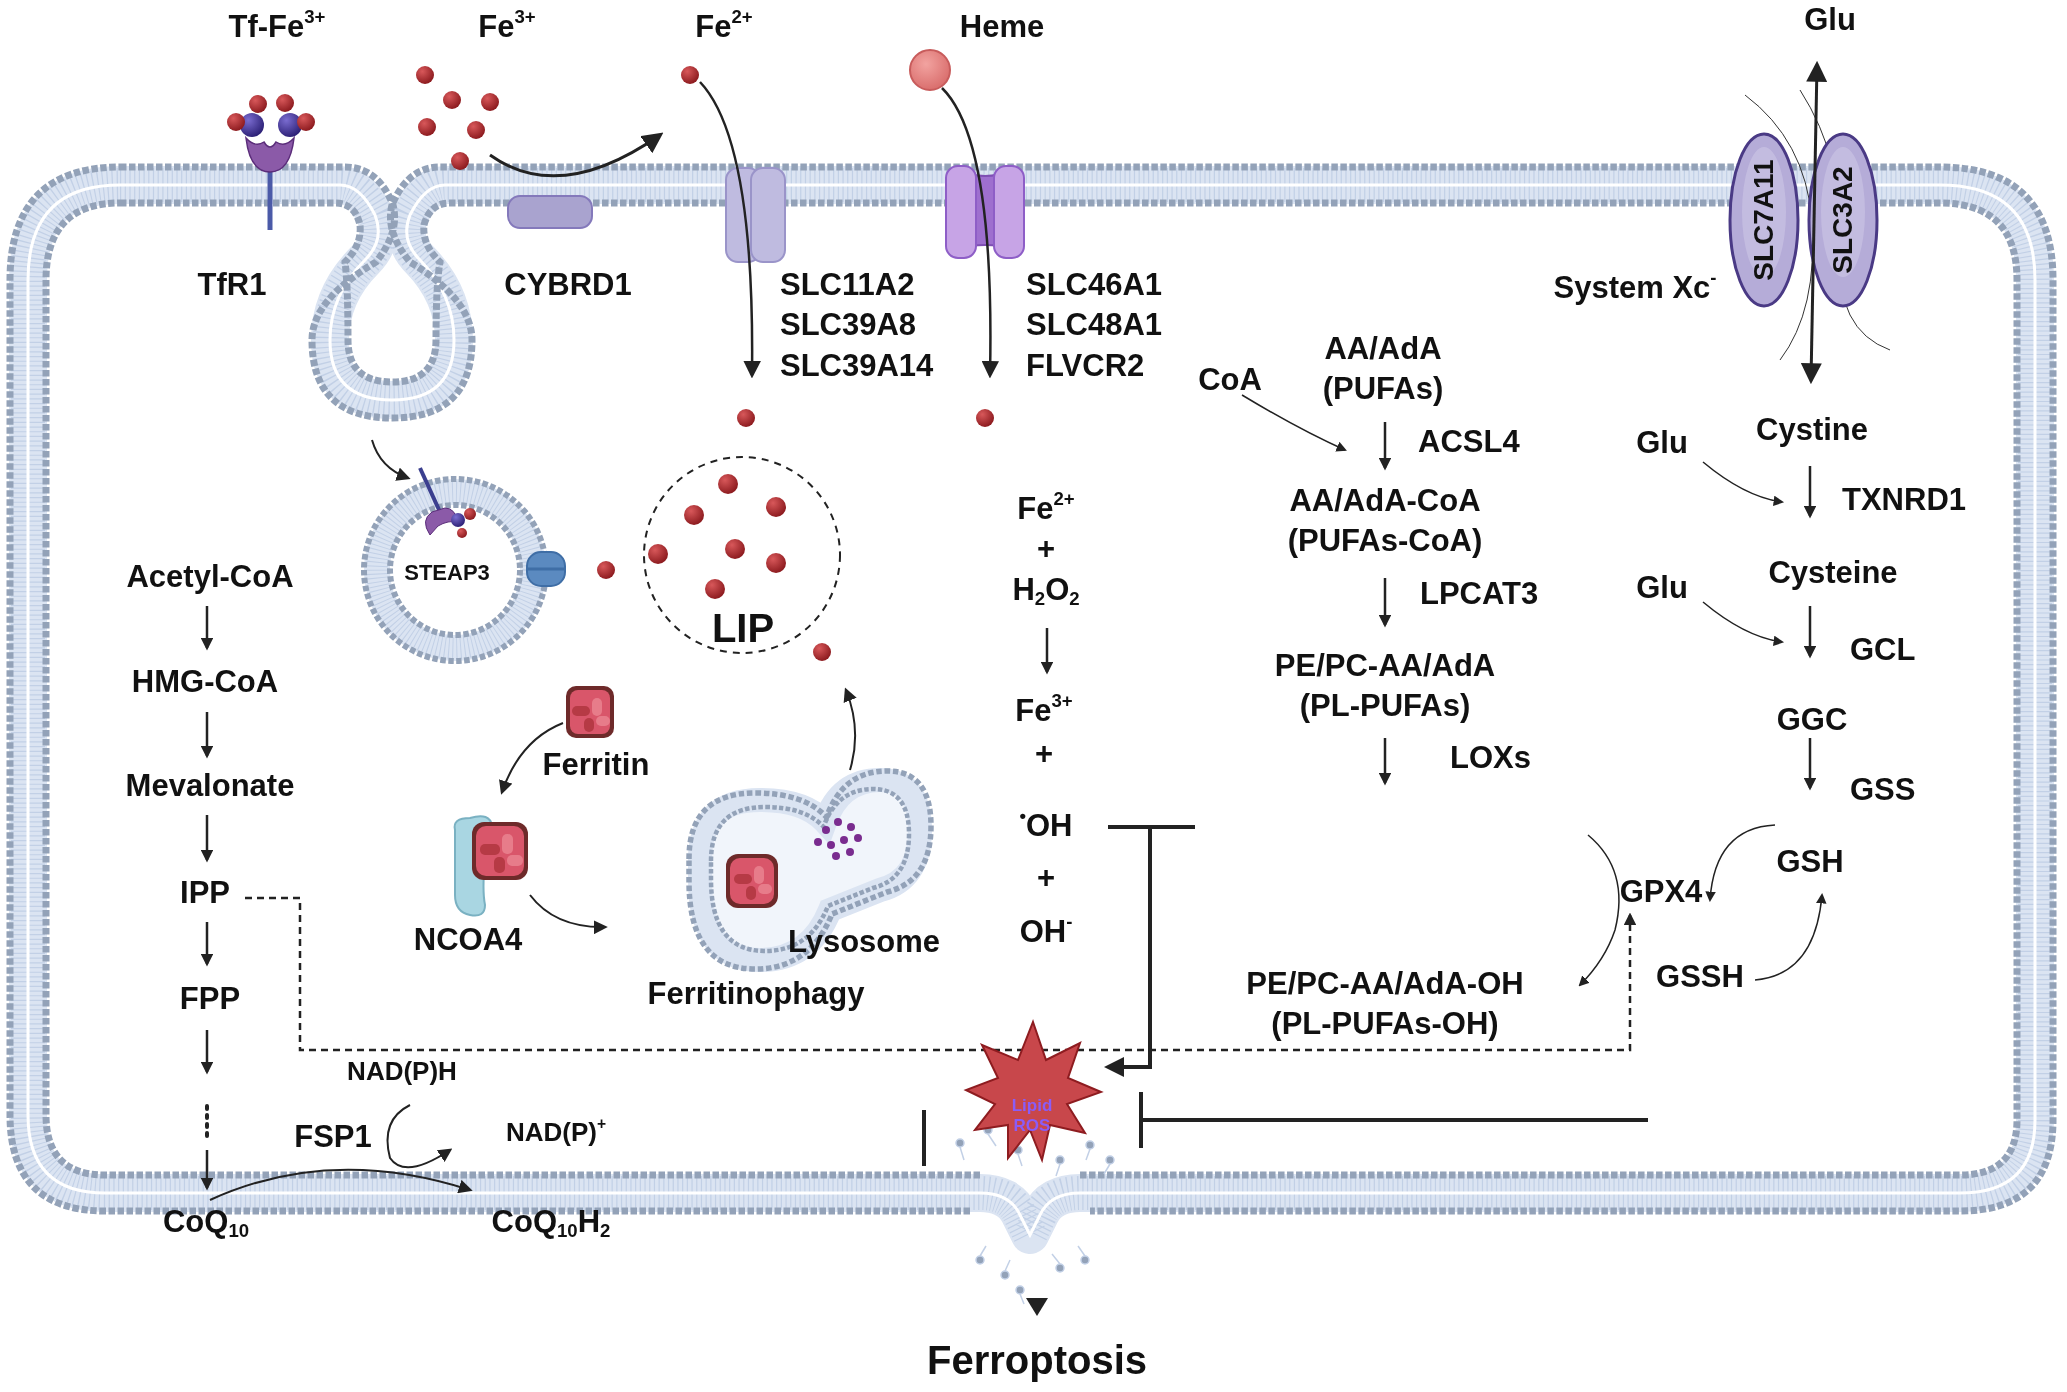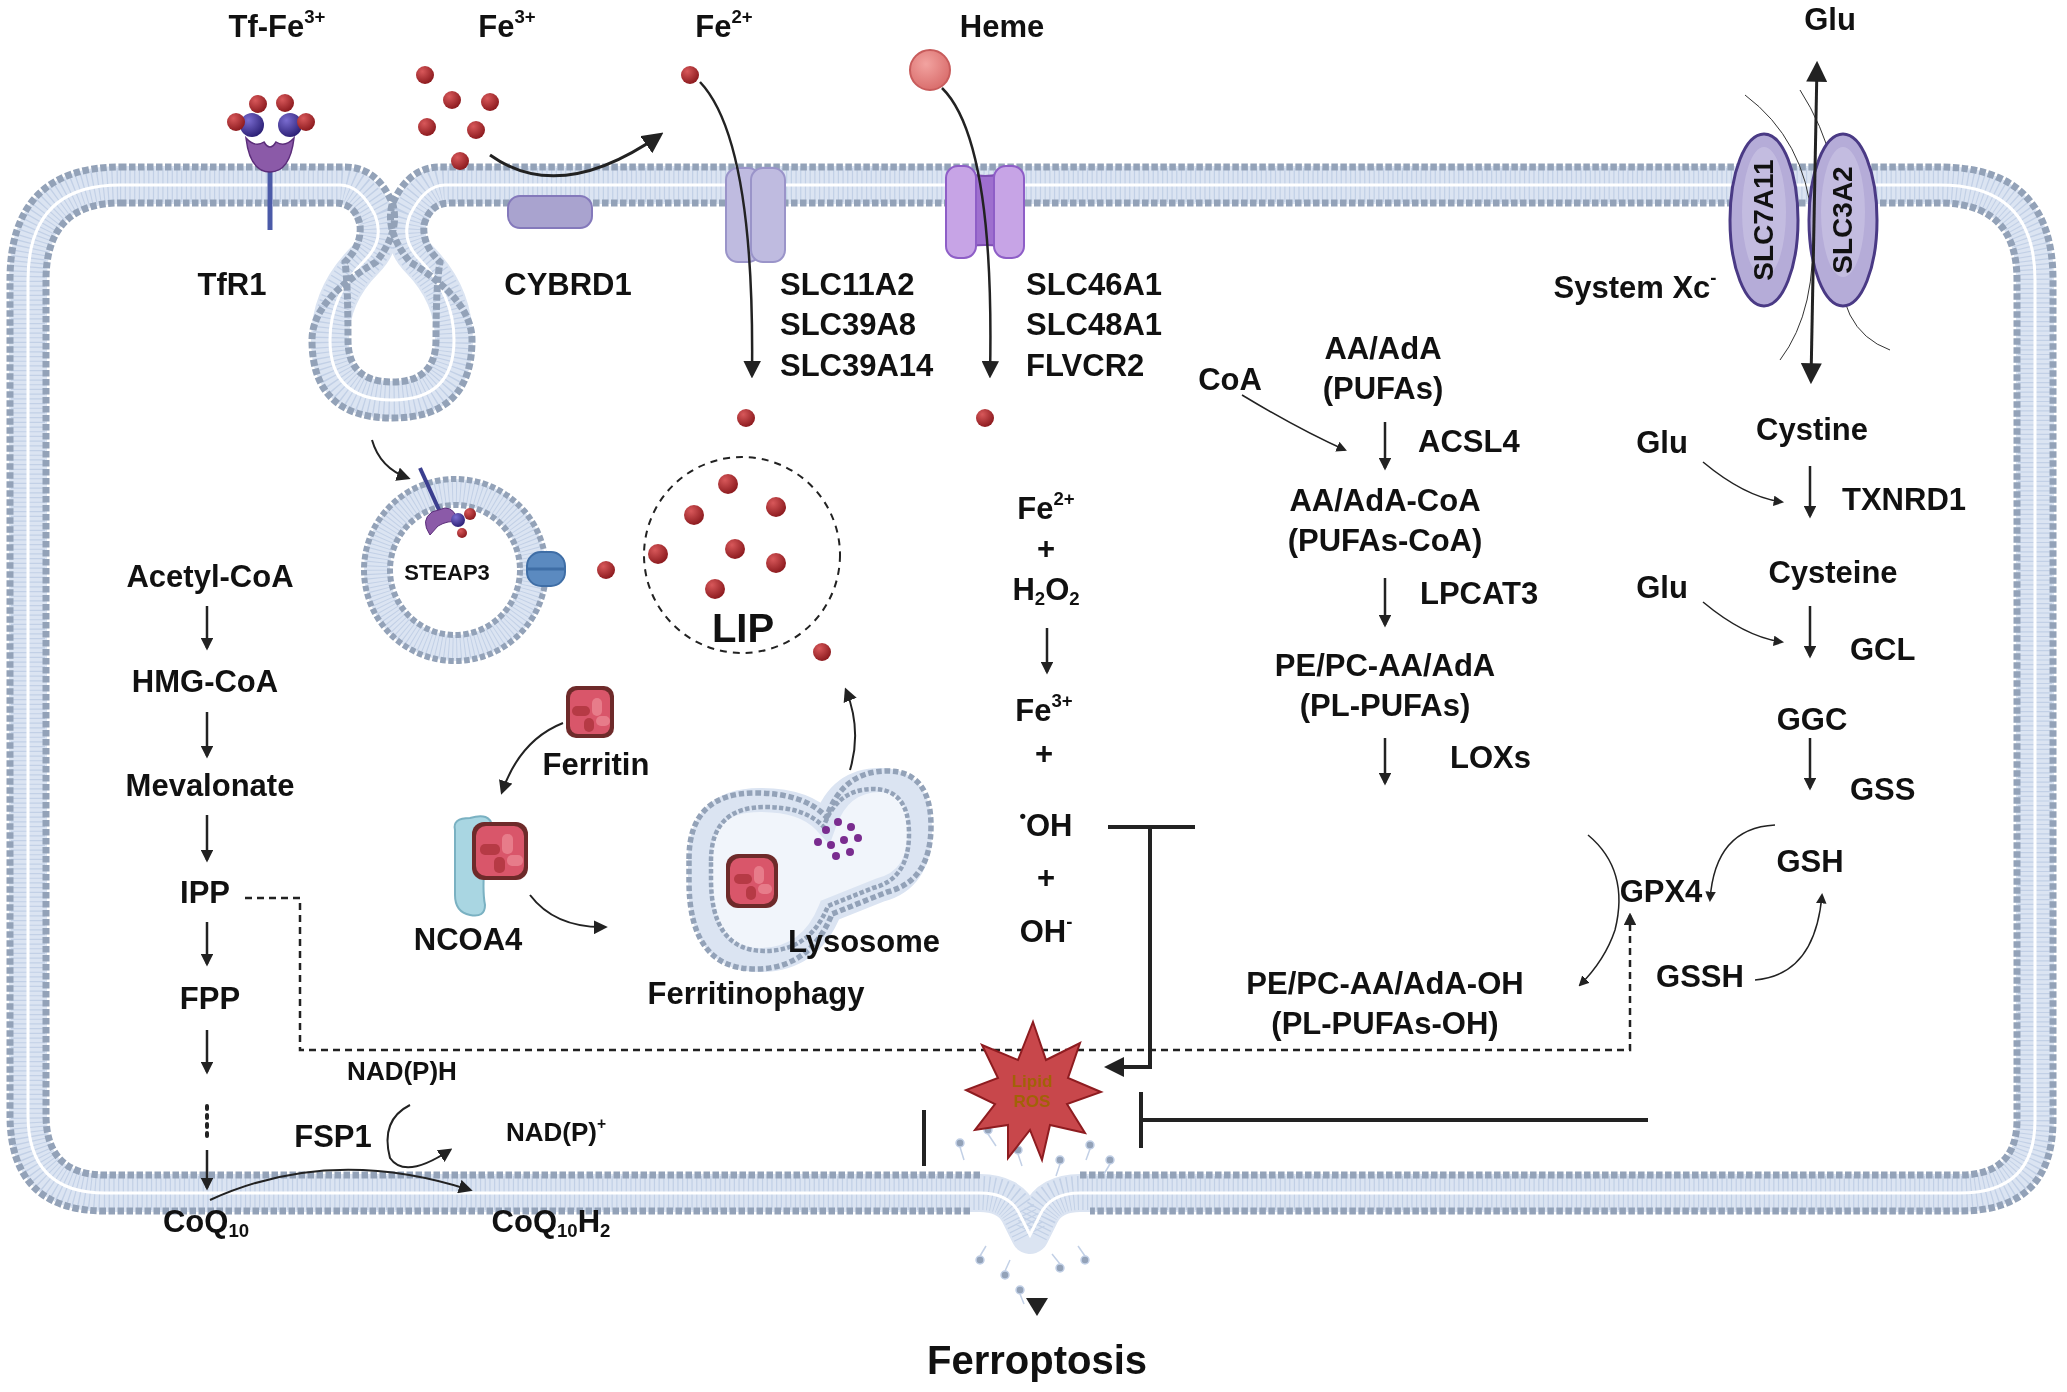--- a/index.html
+++ b/index.html
@@ -358,17 +358,17 @@
 <div class="lbl left f30" style="left:1842px;top:500px;">TXNRD1</div>
 <div class="lbl f30" style="left:1814px;top:573px;margin-left:19px;">Cysteine</div>
 <div class="lbl f30" style="left:1662px;top:588px;">Glu</div>
 <div class="lbl left f30" style="left:1850px;top:650px;">GCL</div>
 <div class="lbl f30" style="left:1812px;top:720px;">GGC</div>
 <div class="lbl left f30" style="left:1850px;top:790px;">GSS</div>
 <div class="lbl f30" style="left:1810px;top:862px;">GSH</div>
 <div class="lbl f30" style="left:1661px;top:892px;">GPX4</div>
 <div class="lbl f30" style="left:1700px;top:977px;">GSSH</div>
 
-<div class="lbl stack" style="left:1032px;top:1092px;color:#a16207;font-size:17px;font-weight:700;">
+<div class="lbl stack" style="left:1032px;top:1116px;color:#8b5cf6;font-size:17px;font-weight:700;">
   <div style="line-height:1.15">Lipid</div>
     <div style="line-height:1.15">ROS</div>
 </div>
 <div class="lbl f40" style="left:1037px;top:1360px;">Ferroptosis</div>
 
 </body></html>

